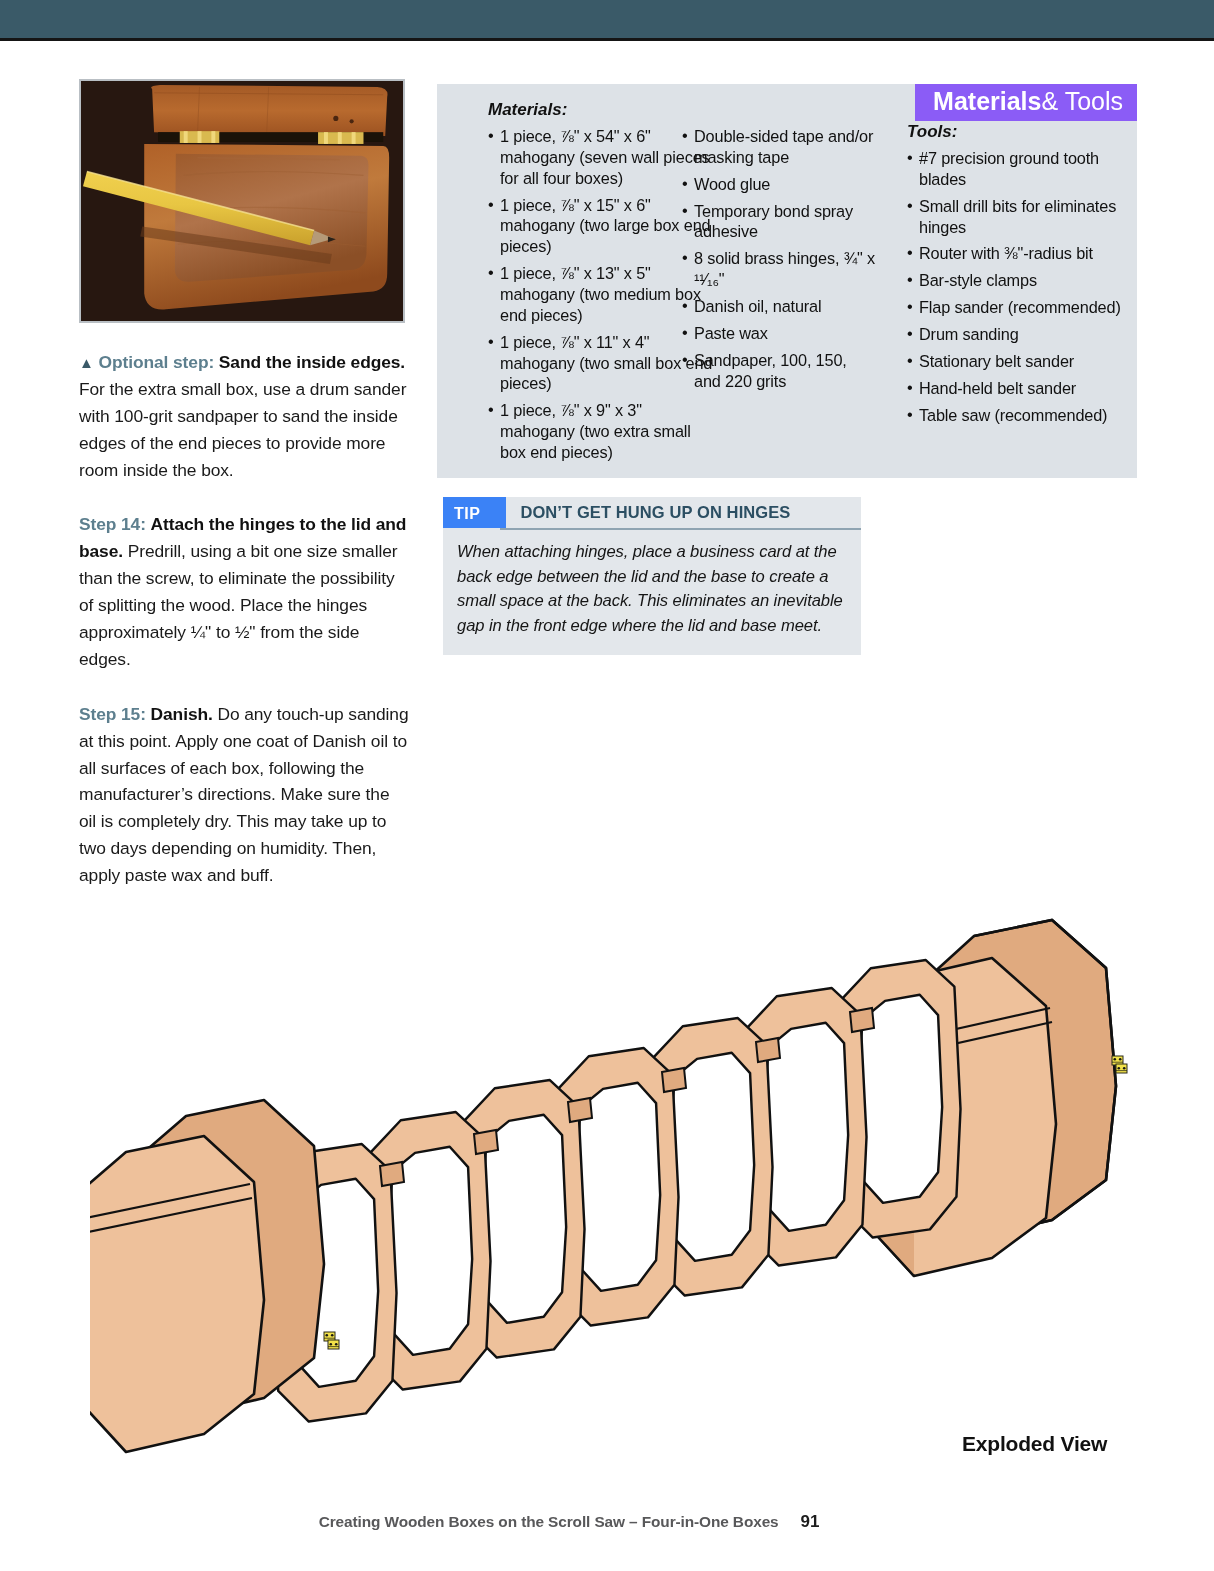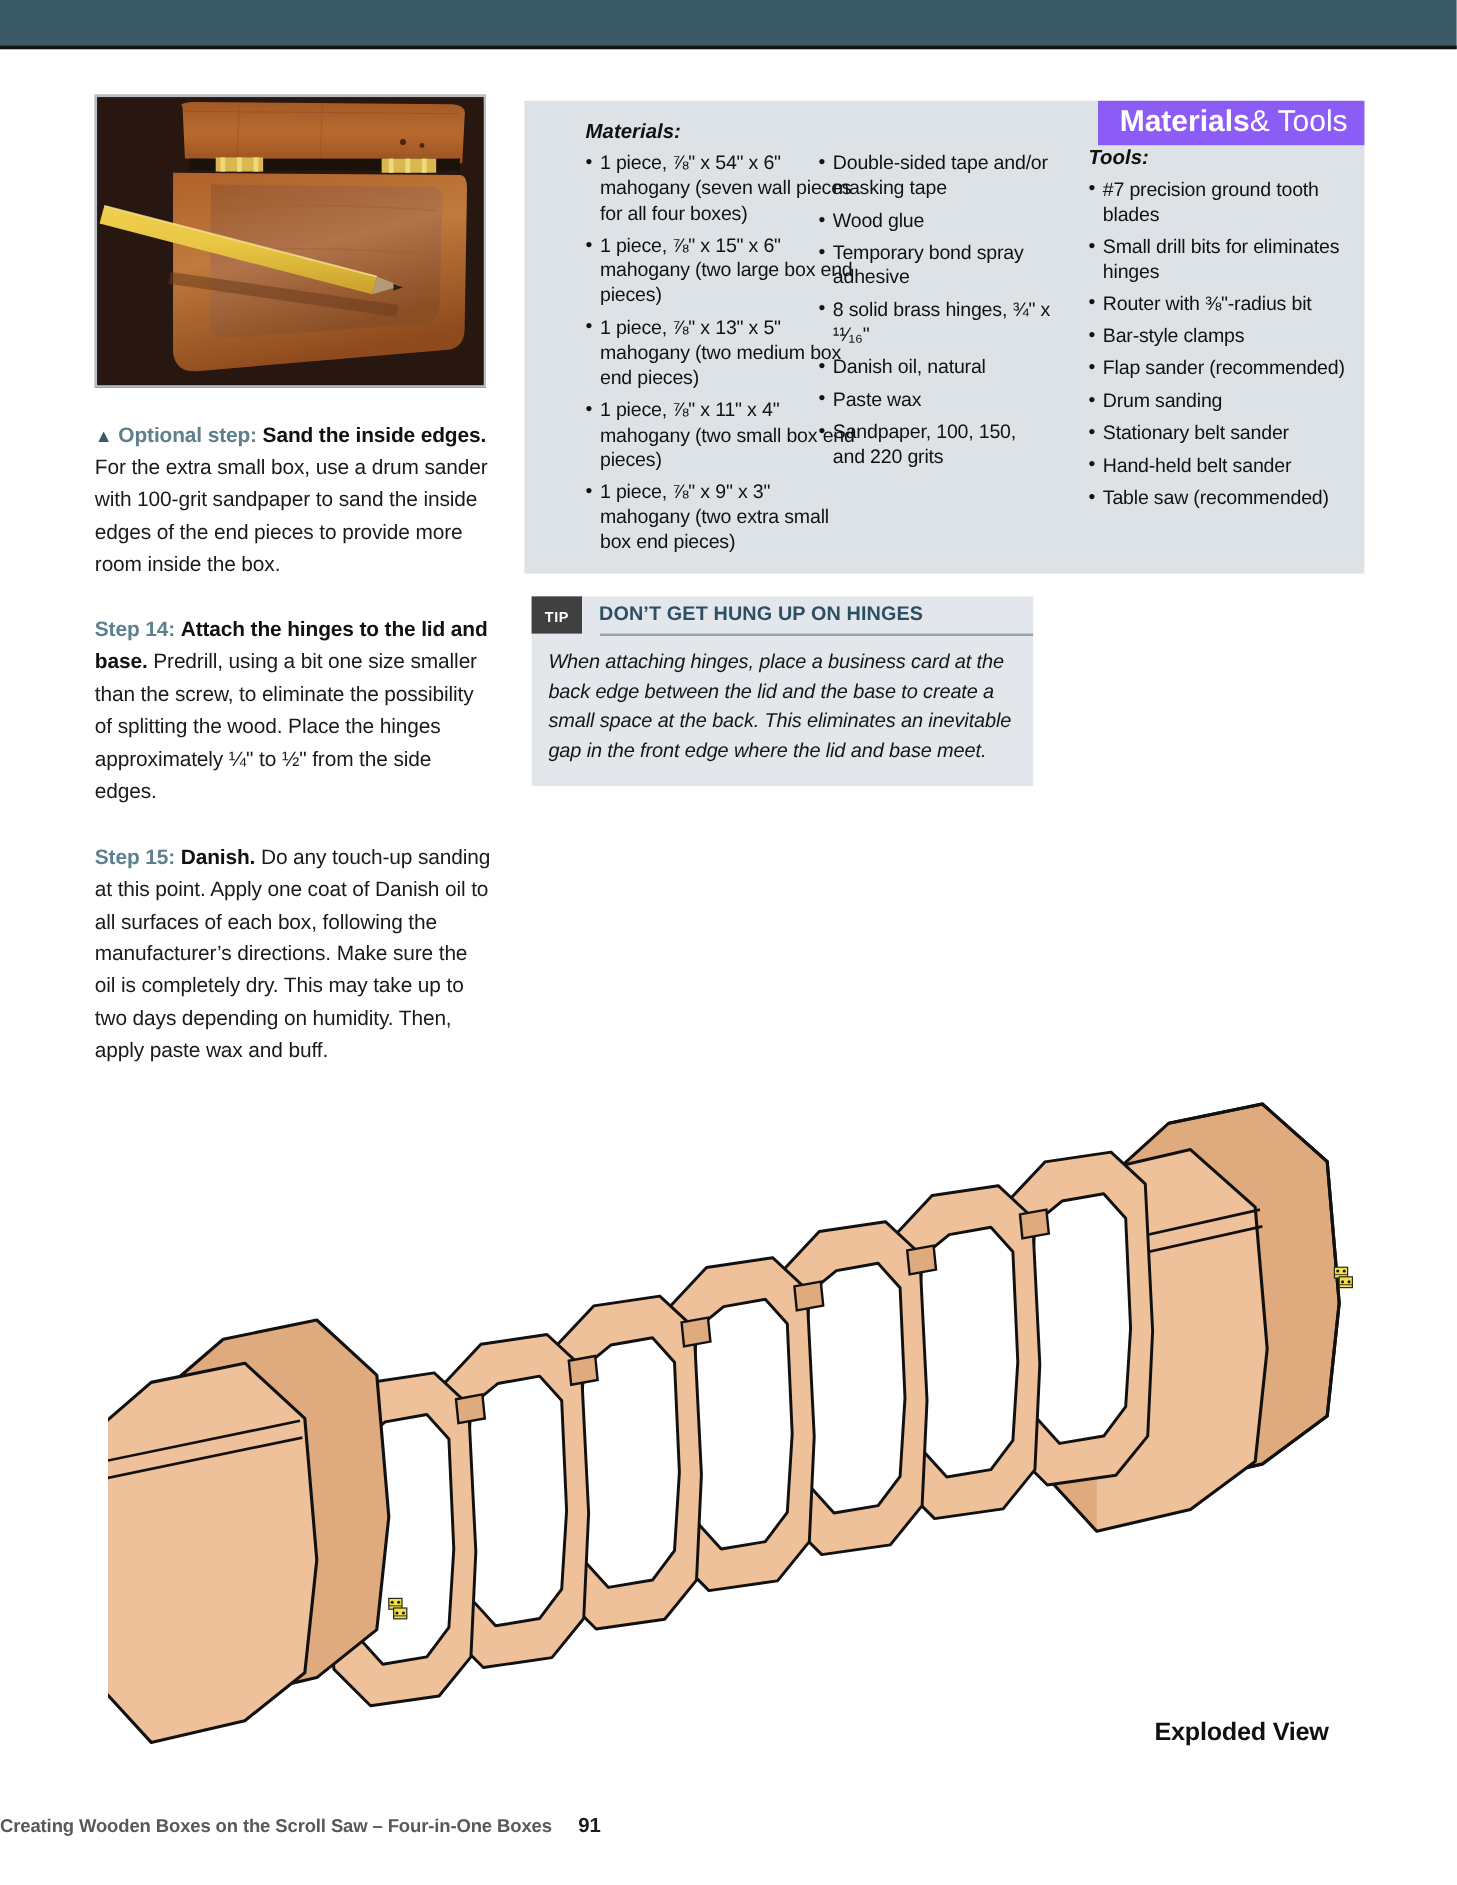--- a/index.html
+++ b/index.html
@@ -135,26 +135,26 @@
     height: 158px;
     background: #e3e7eb;
   }
   .tip-head {
     position: relative;
     height: 31px;
     display: flex;
     align-items: stretch;
   }
   .tip-badge {
-    background: #404040;
+    background: #3b82f6;
     color: #fff;
     font-weight: bold;
-    font-size: 12px;
+    font-size: 16px;
     letter-spacing: 0.5px;
-    padding: 2px 11px 0 11px;
+    padding: 2px 26px 0 11px;
     display: flex;
     align-items: center;
   }
   .tip-title {
     color: #2c4f63;
     font-weight: bold;
     font-size: 16.5px;
     letter-spacing: 0.1px;
     display: flex;
     align-items: center;
@@ -196,21 +196,21 @@
     color: #111;
     letter-spacing: -0.2px;
   }
 
   
   .footer {
     position: absolute;
     left: 0;
     top: 1512px;
     width: 1214px;
-    text-align: left;
+    text-align: center;
     padding-right: 76px;
     box-sizing: border-box;
     font-size: 15.4px;
     font-weight: bold;
     color: #58585a;
     letter-spacing: -0.1px;
   }
   .footer .pg {
     color: #1d1d1d;
     font-size: 17px;

